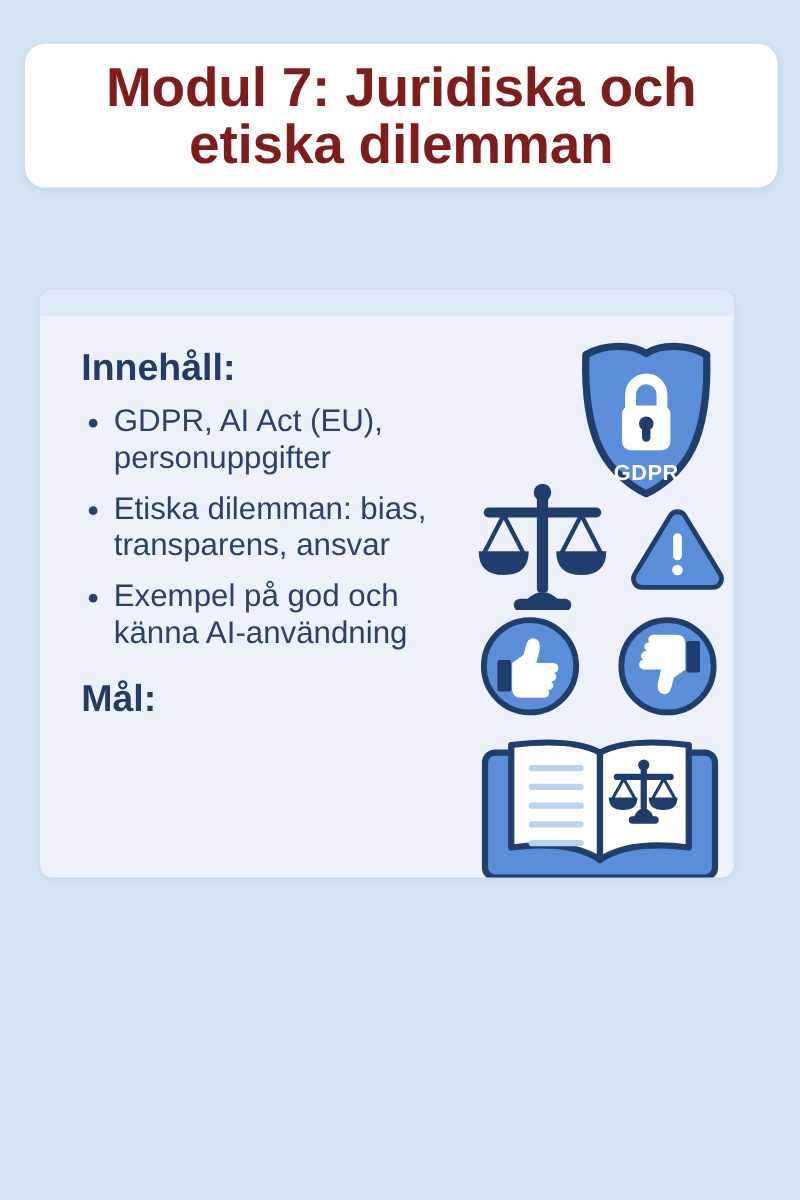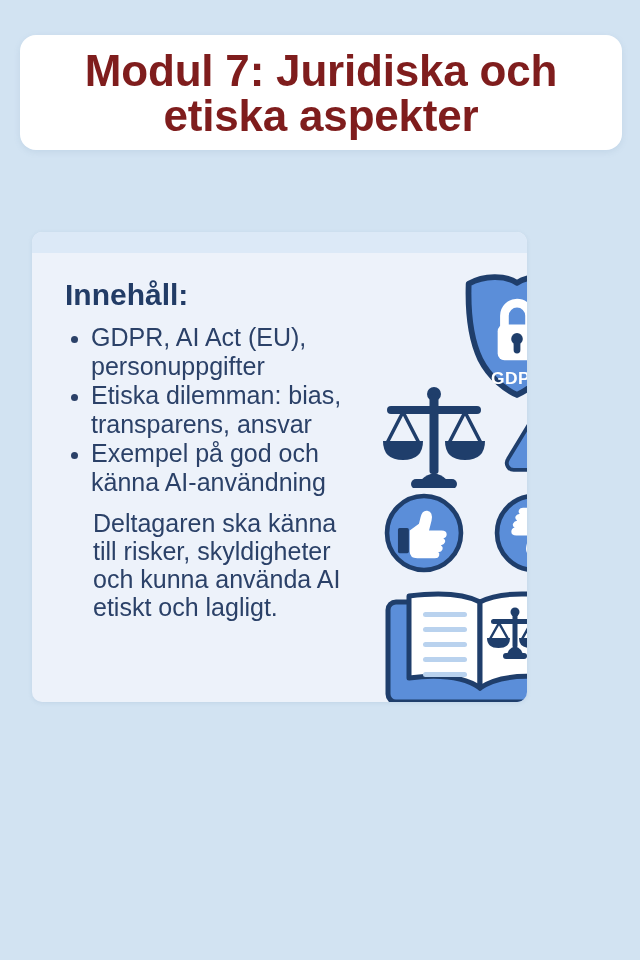--- a/index.html
+++ b/index.html
@@ -14,38 +14,38 @@
     background:#ffffff;border-radius:16px;
     box-shadow:0 2px 6px rgba(110,140,175,.15);
     display:flex;flex-direction:column;align-items:center;justify-content:center;
   }
   .title-line{
     color:#7f1d1d;font-size:44px;line-height:45px;font-weight:bold;
     letter-spacing:-.2px;text-align:center;
   }
   
   .content-card{
-    position:absolute;left:32px;top:232px;width:495px;height:470px;
+    position:absolute;left:32px;top:232px;width:555px;height:470px;
     background:#edf2fa;border-radius:10px;overflow:hidden;
     box-shadow:0 1px 4px rgba(120,150,185,.18);
   }
   .card-band{
     position:absolute;left:0;top:0;width:100%;height:21px;
     background:#dce9f7;
   }
   
   .text-col{
     position:absolute;left:33px;top:46px;width:300px;color:#2b4168;
   }
   .section-heading{
     font-size:30px;line-height:33px;font-weight:bold;color:#223c66;
   }
   .bullet-list{
     margin:12px 0 0 0;padding:0 0 0 26px;list-style:disc;
-    display:flex;flex-direction:column;
+    display:flex;flex-direction:column;gap:12px;
   }
   .bullet-list li{
     font-size:25px;line-height:29px;font-weight:500;
     white-space:pre-line;
   }
   .bullet-list li::marker{color:#2b4168;font-size:22px;}
   .mal-heading{margin-top:22px;}
   .mal-text{
     margin:12px 0 0 28px;font-size:25px;line-height:28px;font-weight:500;
     white-space:pre-line;
@@ -64,40 +64,37 @@
     font-weight:bold;font-size:18px;fill:#ffffff;letter-spacing:.5px;
   }
 </style>
 </head>
 <body>
 
 <div class="page">
 
   <div class="header-card">
     <div class="title-line">Modul 7: Juridiska och</div>
-    <div class="title-line">etiska aspekter</div>
+    <div class="title-line">etiska dilemman</div>
   </div>
 
   <div class="content-card">
     <div class="card-band"></div>
 
     <div class="text-col">
       <div class="section-heading">Innehåll:</div>
       <ul class="bullet-list">
         <li>GDPR, AI Act (EU),
 personuppgifter</li>
         <li>Etiska dilemman: bias,
 transparens, ansvar</li>
         <li>Exempel på god och
 känna AI-användning</li>
       </ul>
-      <div class="mal-text">Deltagaren ska känna
-till risker, skyldigheter
-och kunna använda AI
-etiskt och lagligt.</div>
+      <div class="section-heading mal-heading">Mål:</div>
     </div>
 
     <div class="icon icon-shield">
       <svg viewBox="0 0 120 134">
         <path d="M60,12 C48,4 26,4 10,13 C9,44 12,70 22,91 C32,111 49,123 60,128 C71,123 88,111 98,91 C108,70 111,44 110,13 C94,4 72,4 60,12 Z" fill="#5b8ed9" stroke="#1f3e6b" stroke-width="6" stroke-linejoin="round"></path>
         <g>
           <path d="M47,58 V46 A13,13 0 0 1 73,46 V58" fill="none" stroke="#ffffff" stroke-width="9"></path>
           <rect x="40" y="55" width="40" height="37" rx="7" fill="#ffffff"></rect>
           <circle cx="60" cy="70" r="6" fill="#1f3e6b"></circle>
           <rect x="56.5" y="72" width="7" height="13" rx="3.5" fill="#1f3e6b"></rect>

